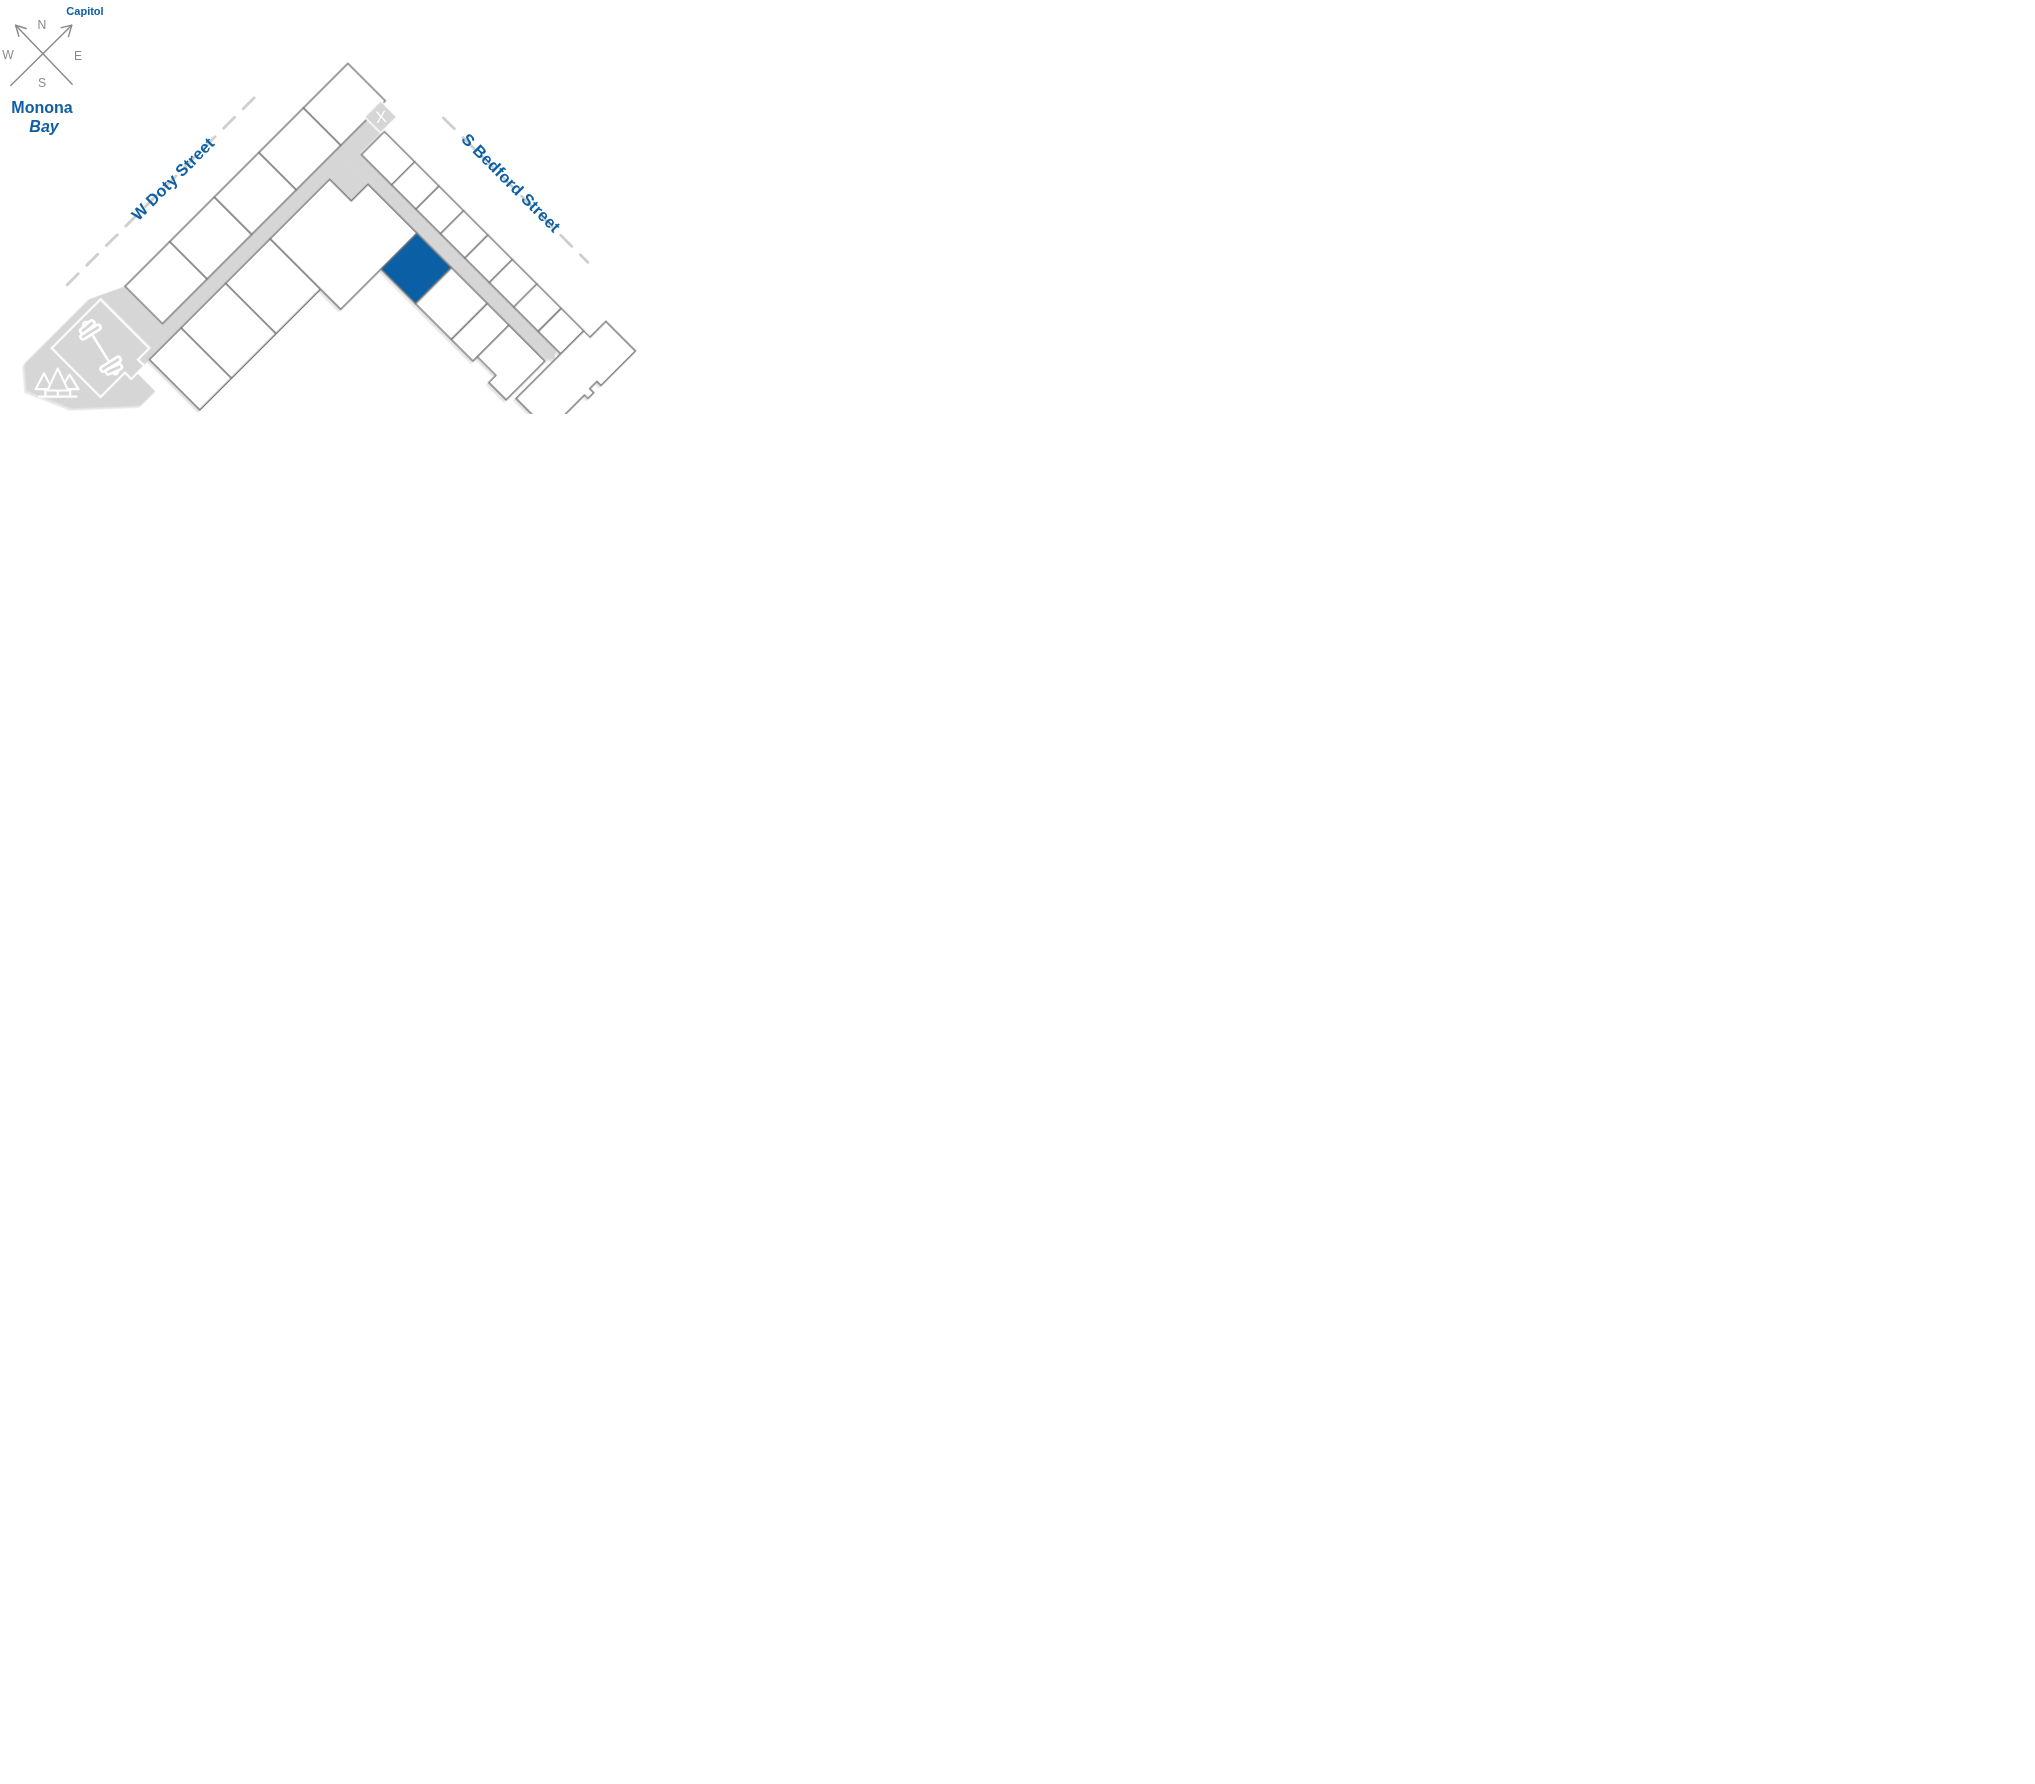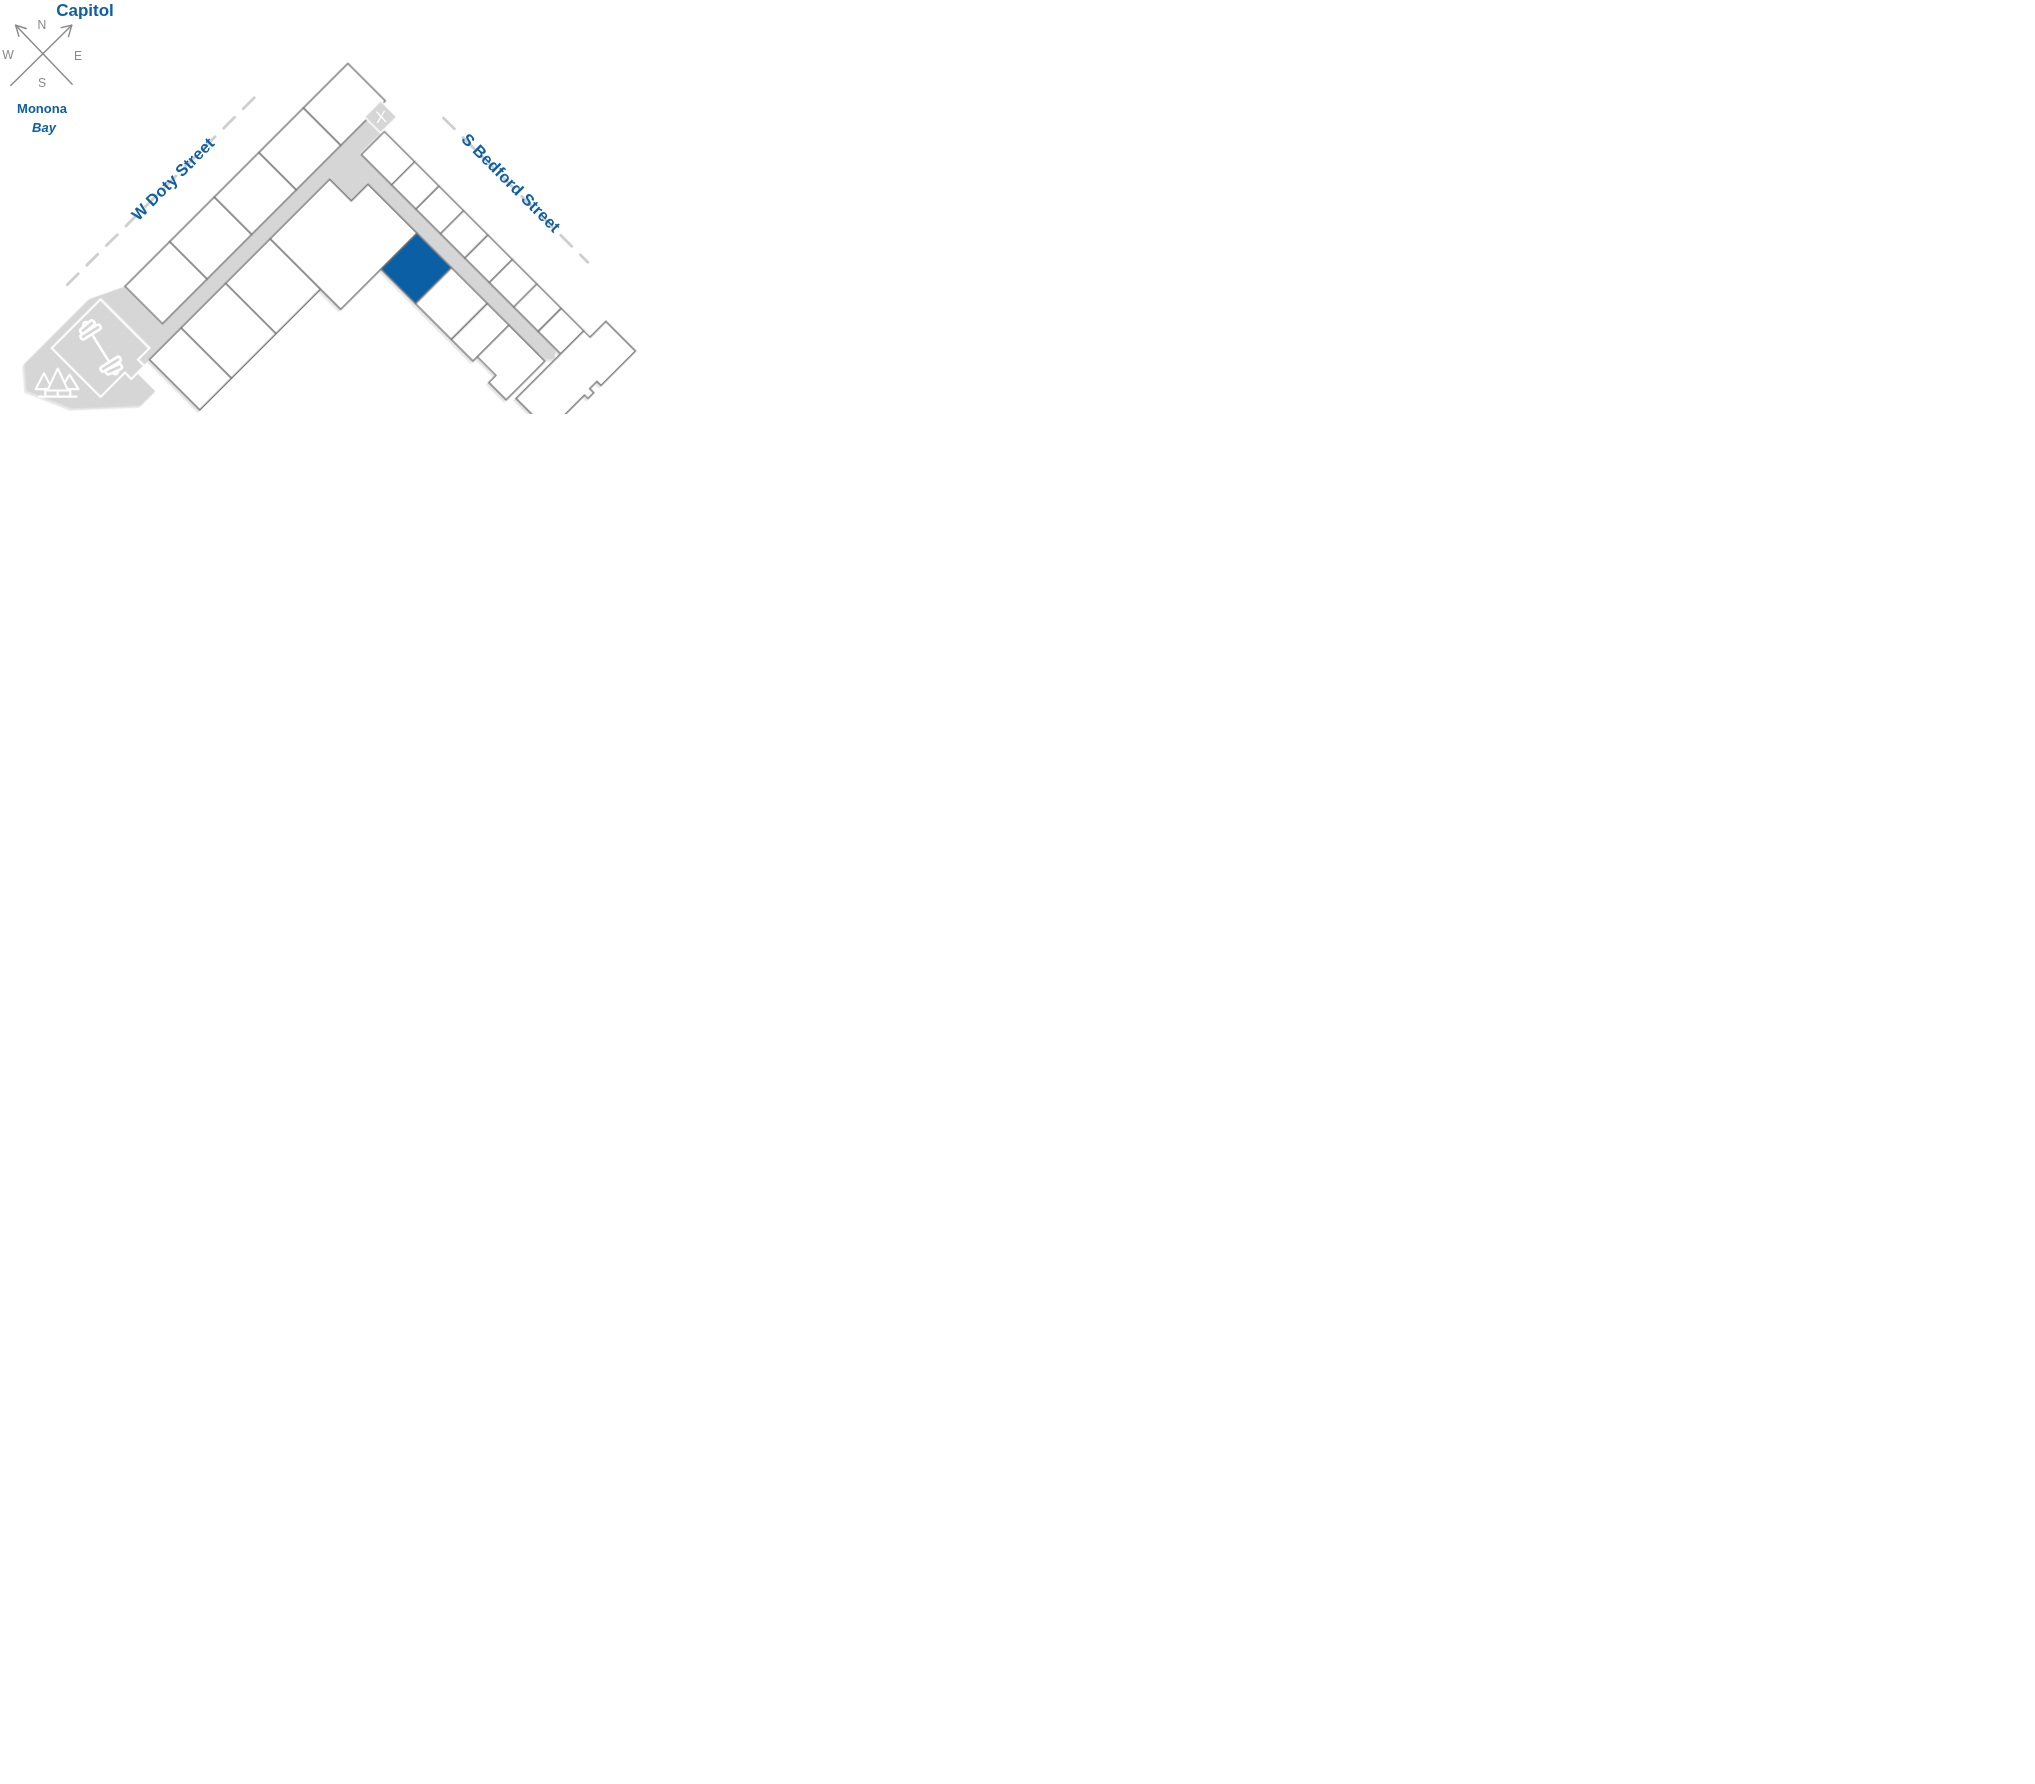--- a/index.html
+++ b/index.html
@@ -20,21 +20,21 @@
   .xcell{fill:var(--cor);stroke:#fff;stroke-width:3.5;}
   .amen-outline{fill:none;stroke:#fff;stroke-width:5;stroke-linejoin:miter;}
   .icon-stroke{fill:none;stroke:#fff;stroke-width:6.5;stroke-linecap:round;stroke-linejoin:round;}
   .tree-fill{fill:var(--cor);stroke:#fff;stroke-width:6;stroke-linejoin:round;}
   .dashline{stroke:var(--dash);stroke-width:7;stroke-linecap:round;stroke-dasharray:38 30;fill:none;}
   .compass-line{stroke:var(--compass);stroke-width:3.5;fill:none;stroke-linecap:round;stroke-linejoin:round;}
   .lbl{position:absolute;transform:translate(-50%,-50%);white-space:nowrap;}
   .blue{color:var(--textblue);font-weight:600;}
   .gray{color:var(--compass);font-weight:500;}
   .street{font-size:16.3px;letter-spacing:0.2px;}
-  .place{font-size:13px;}
+  .place{font-size:16px;}
   .cletter{font-size:12.2px;}
   .xglyph{color:#fff;font-size:16.3px;font-weight:500;}
 </style>
 </head>
 <body>
 
 <div id="canvas">
 
   <svg width="638" height="414" viewBox="0 0 1568 1018">
 
@@ -105,21 +105,21 @@
       <polygon class="tree-fill" points="-62,8 -38,-38 -14,8"></polygon>
       <polygon class="tree-fill" points="10,8 36,-34 62,8"></polygon>
       <polygon class="tree-fill" points="-28,12 2,-52 32,12"></polygon>
       <line class="icon-stroke" x1="-34" y1="10" x2="-34" y2="26"></line>
       <line class="icon-stroke" x1="2" y1="14" x2="2" y2="26"></line>
       <line class="icon-stroke" x1="38" y1="10" x2="38" y2="26"></line>
       <line class="icon-stroke" x1="-52" y1="30" x2="56" y2="30"></line>
     </g>
   </svg>
 
-  <div class="lbl blue" style="left:85px;top:10.6px;font-size:17px;text-align:right;">Capitol</div>
+  <div class="lbl blue" style="left:85px;top:10.6px;font-size:11px;text-align:right;">Capitol</div>
 
   <div class="lbl gray cletter" style="left:42px;top:25px;">N</div>
   <div class="lbl gray cletter" style="left:78px;top:56px;">E</div>
   <div class="lbl gray cletter" style="left:42px;top:83px;">S</div>
   <div class="lbl gray cletter" style="left:8.1px;top:55px;">W</div>
 
   <div class="lbl blue place" style="left:42px;top:108px;">Monona</div>
   <div class="lbl blue place" style="left:44px;top:127px;font-style:italic;">Bay</div>
 
   <div class="lbl blue street" style="left:173px;top:179px;transform:translate(-50%,-50%) rotate(-45deg);">W Doty Street</div>

